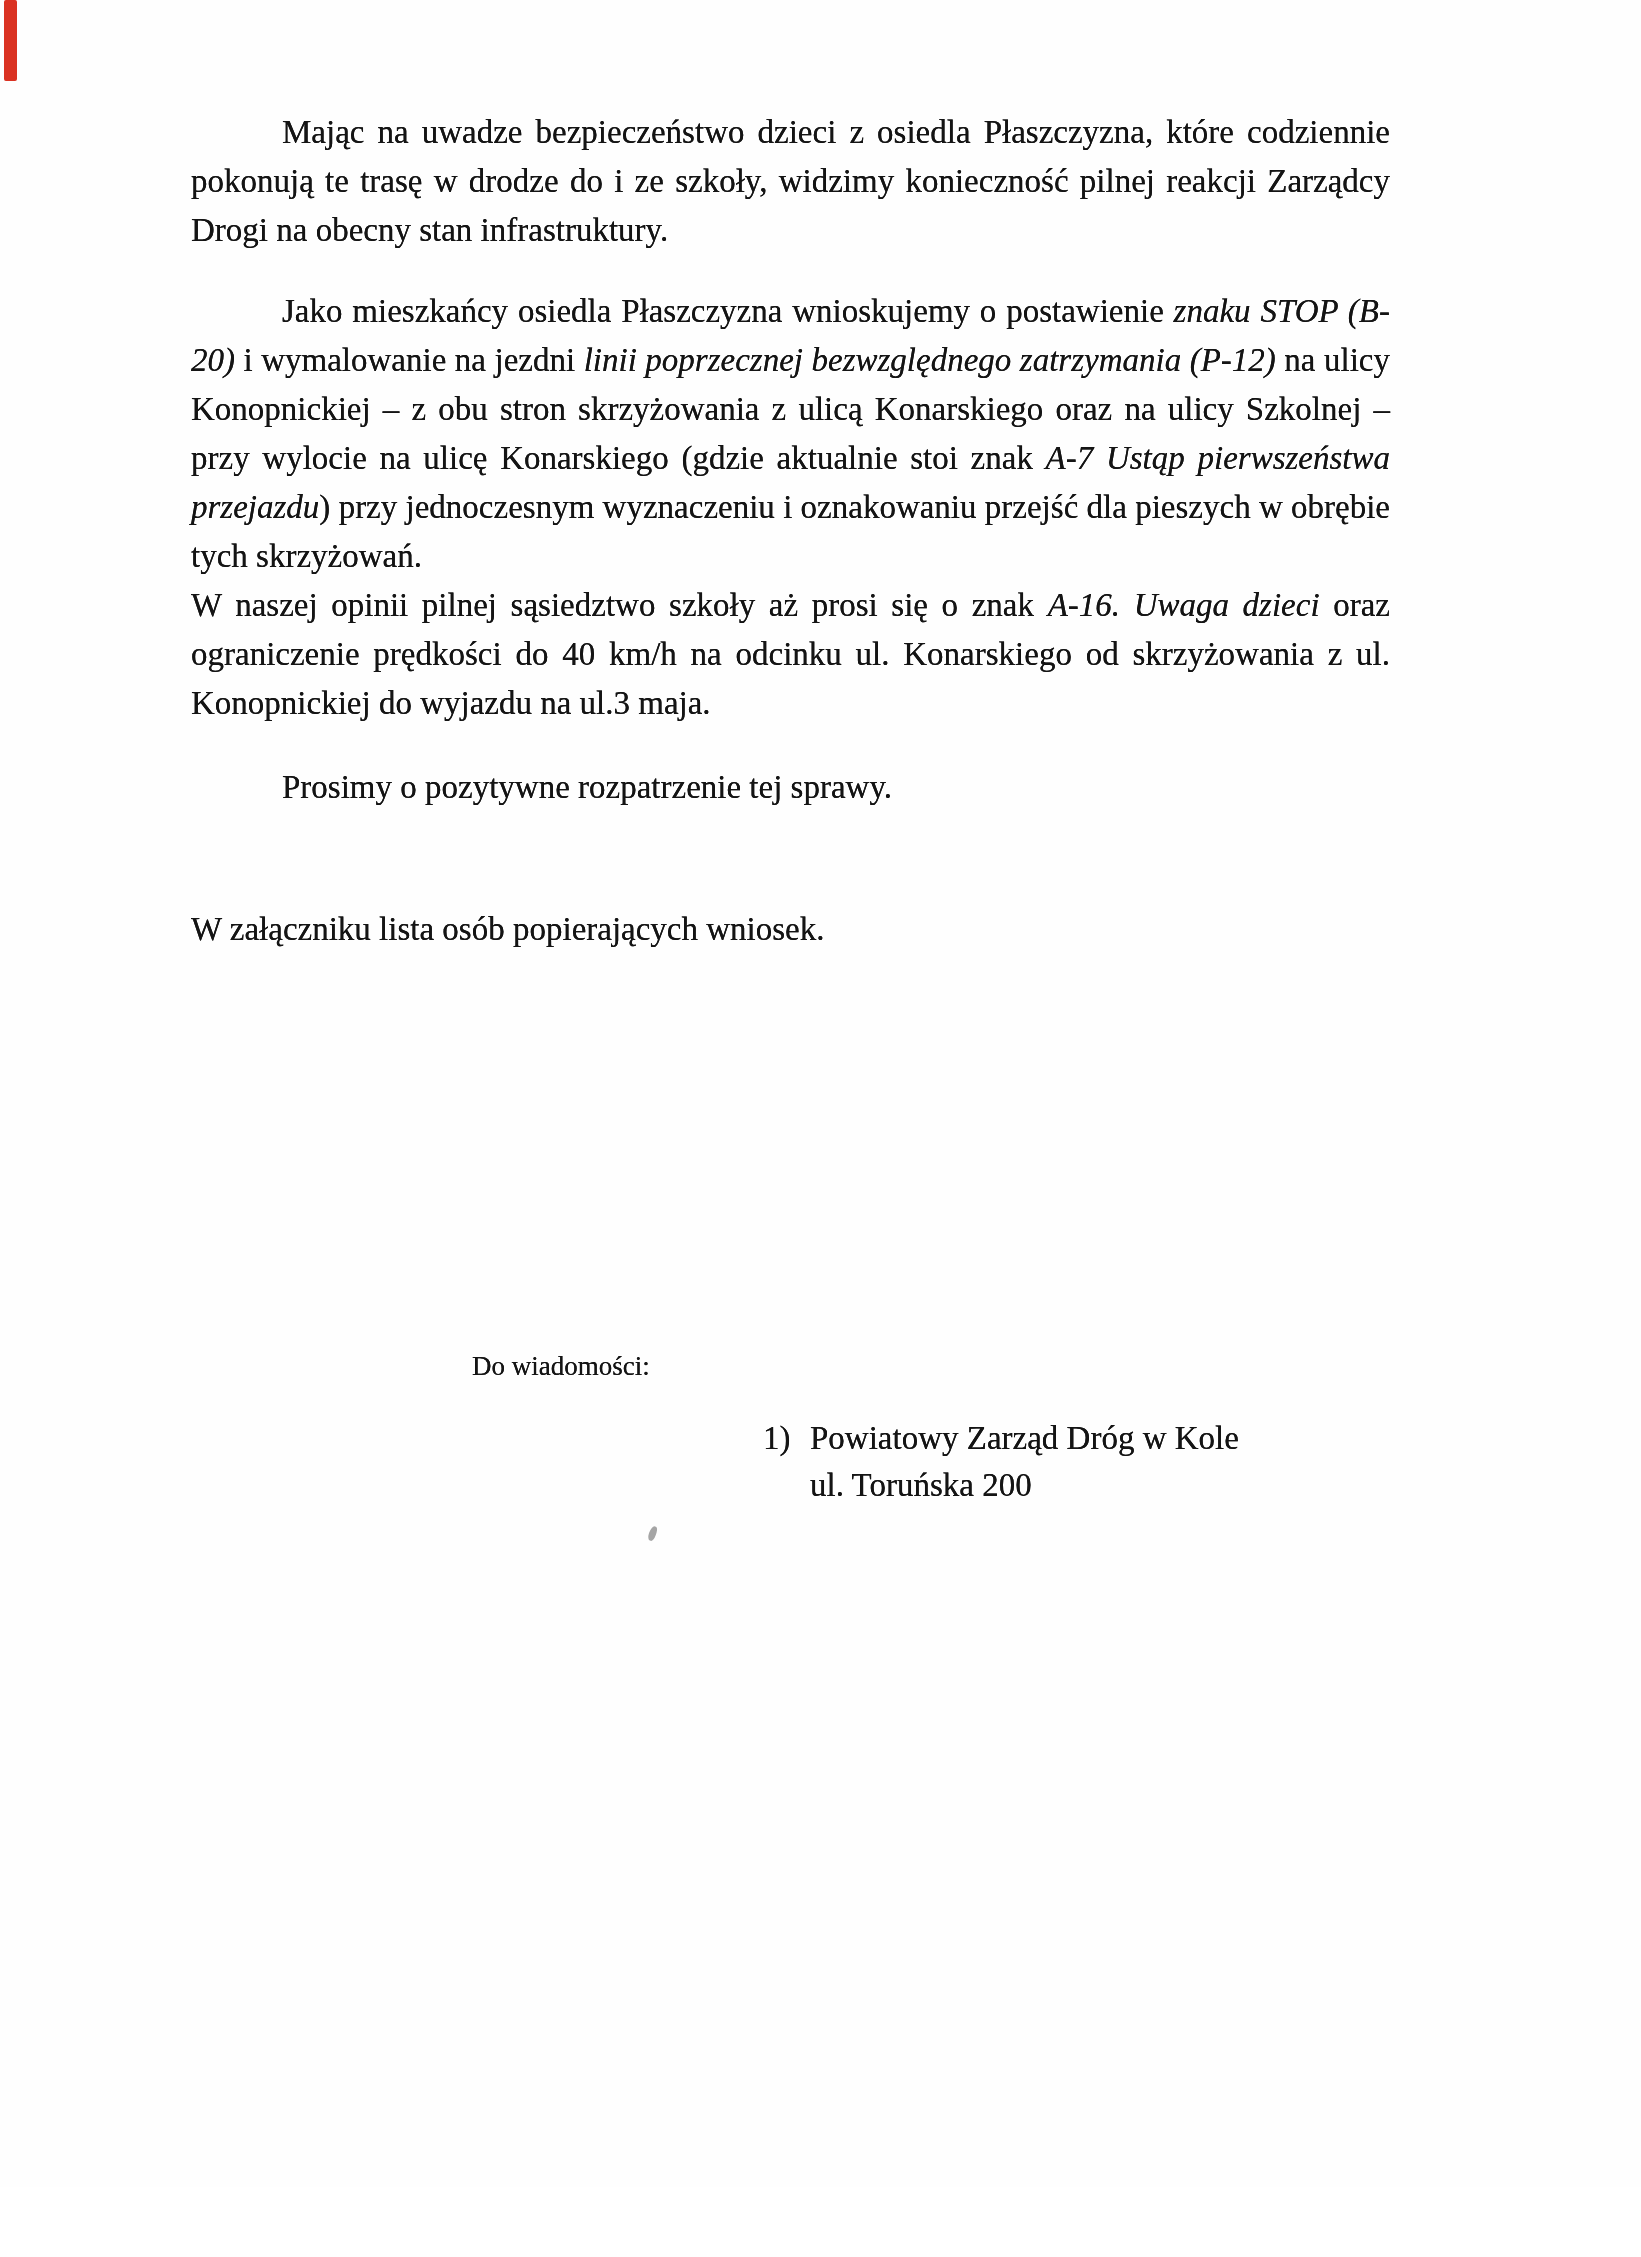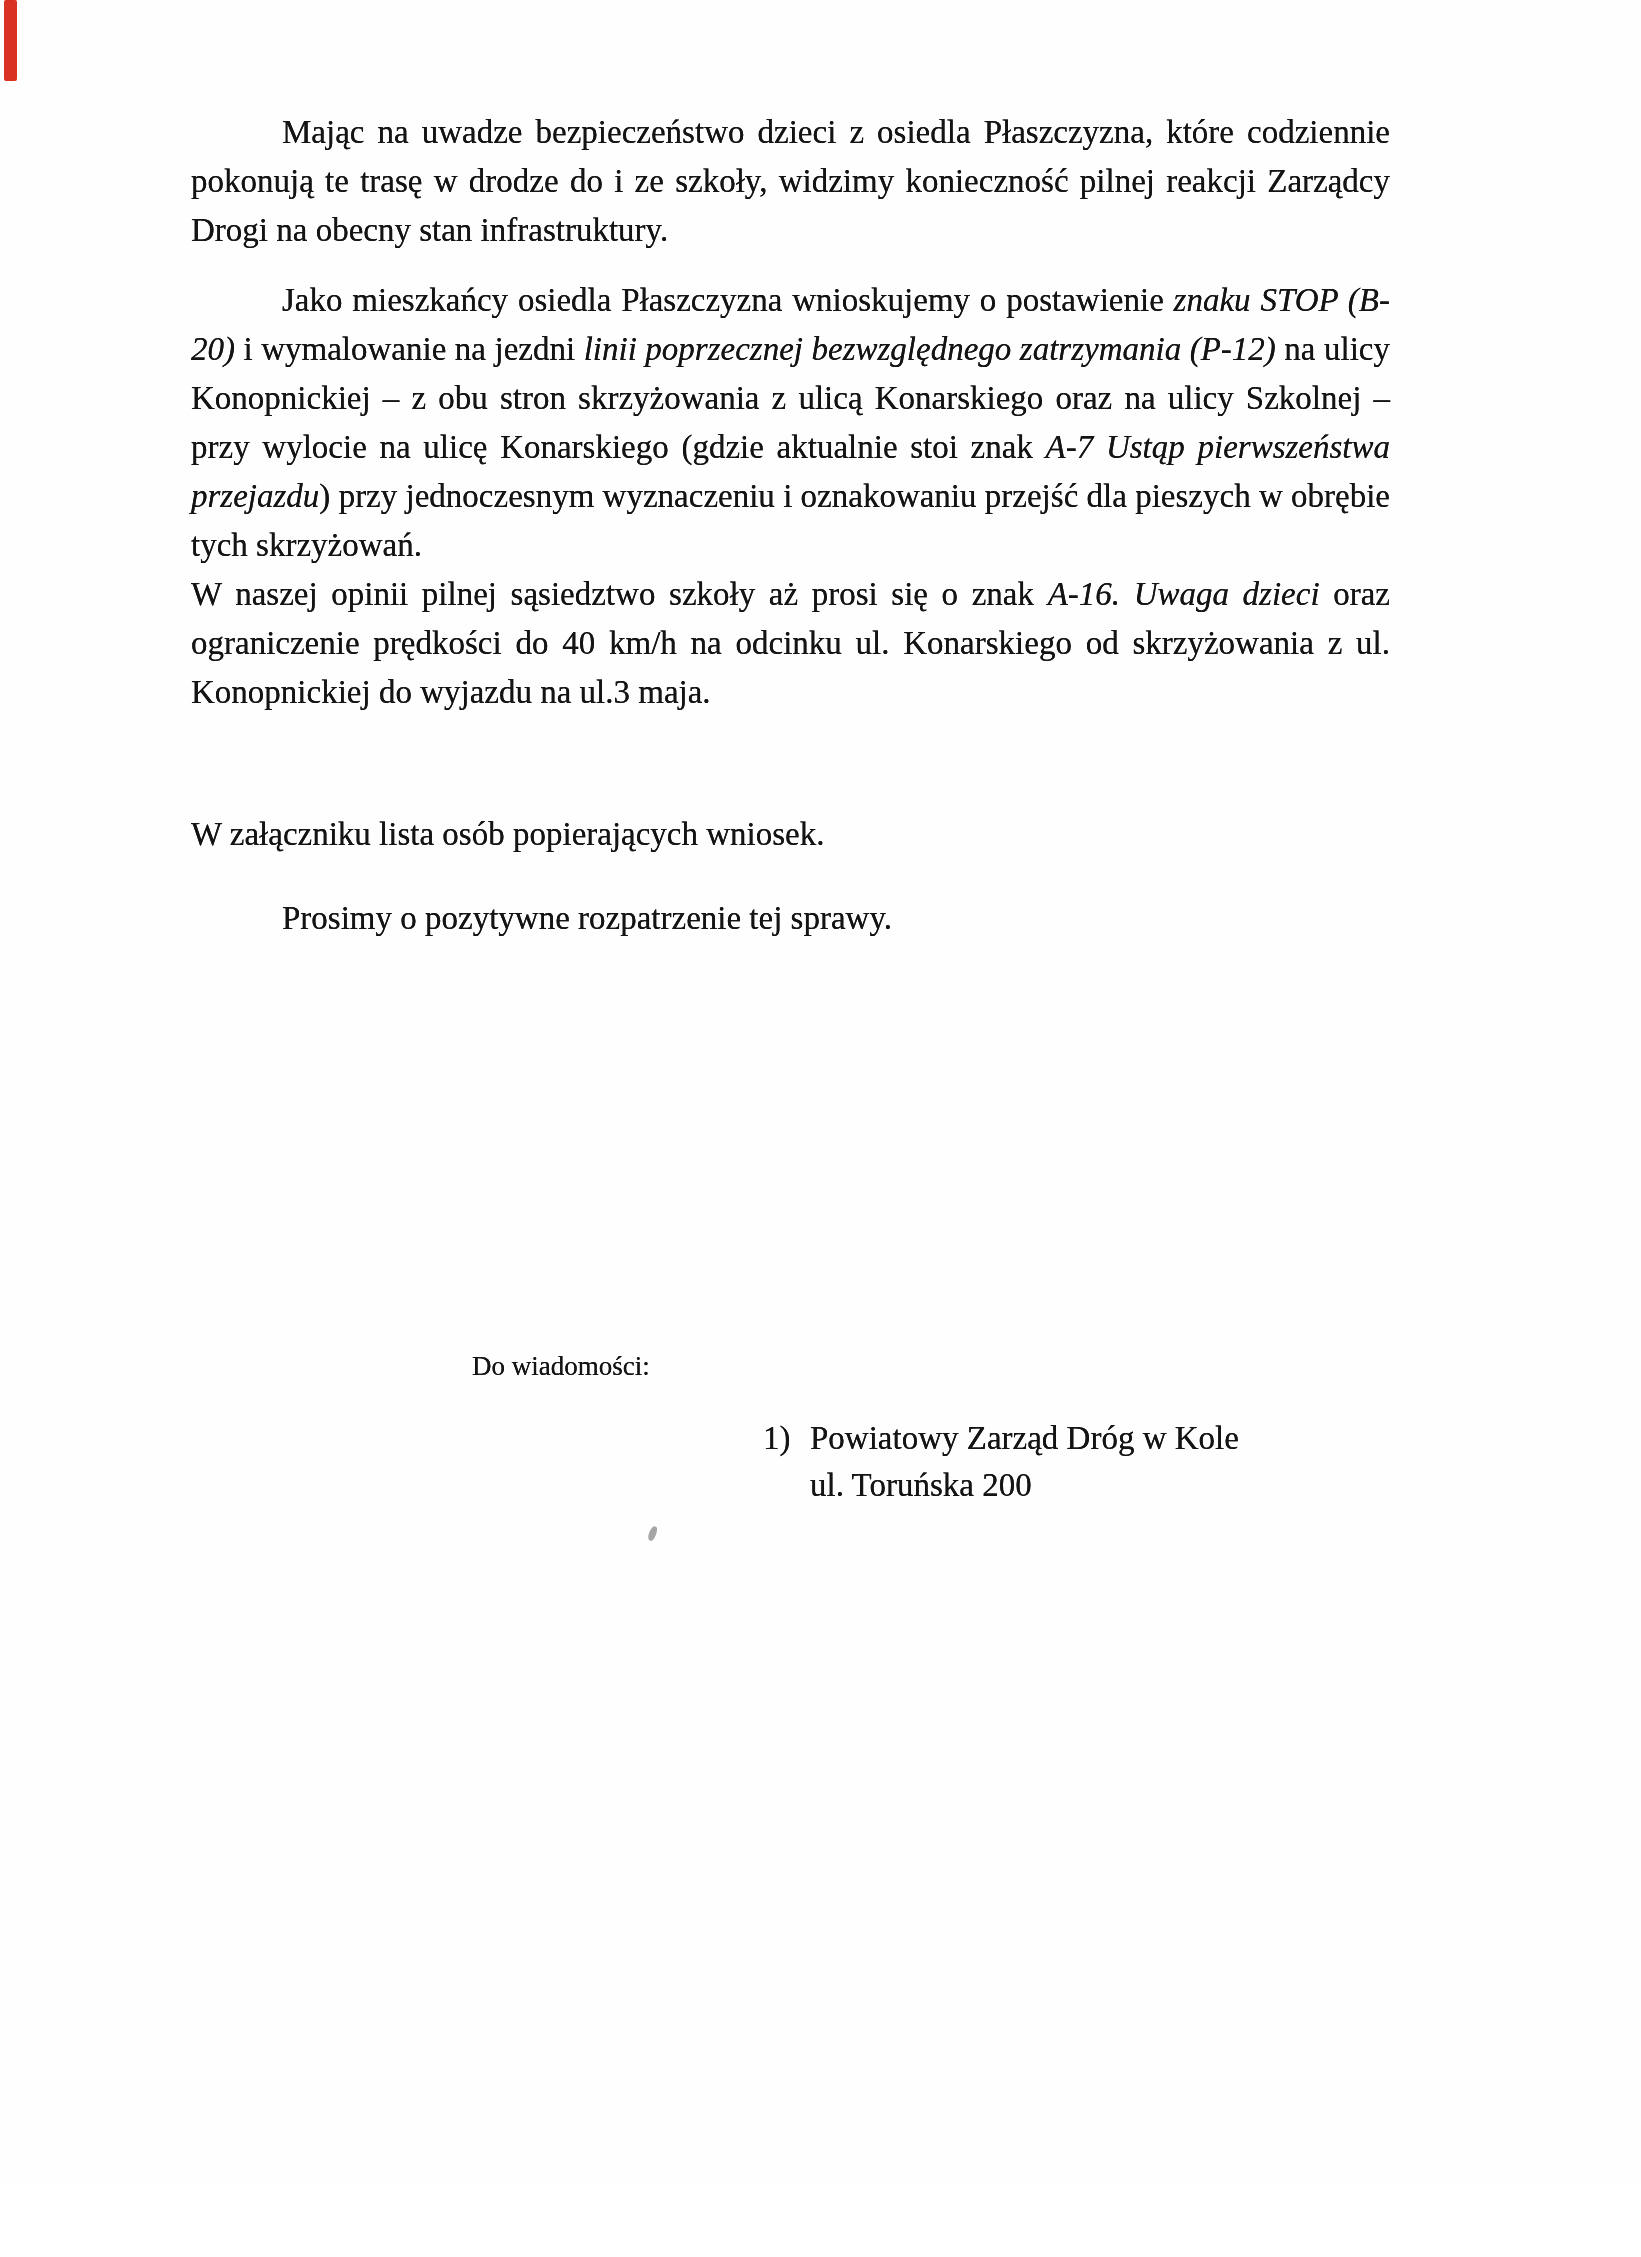--- a/index.html
+++ b/index.html
@@ -19,21 +19,21 @@
     top: 108px;
     width: 1199px;
     font-size: 33px;
     line-height: 49px;
     text-align: justify;
     text-shadow: 0 0 0.6px currentColor; 
     hyphens: none;
   }
   .para { margin: 0; }
   .para.indent { text-indent: 91px; }
-  .para.gap-sm { margin-top: 21px; }
+  .para.gap-sm { margin-top: 32px; }
   .para.gap-md { margin-top: 35px; text-align: left; }
   .para.gap-lg { margin-top: 93px; text-align: left; }
   .run-italic { font-style: italic; }
   .cc-label {
     position: absolute;
     left: 472px;
     top: 1345px;
     font-size: 27px;
     line-height: 42px;
     text-shadow: 0 0 0.6px currentColor;
@@ -66,22 +66,22 @@
 </style>
 </head>
 <body>
 
 <div class="page">
 
   <div class="letter-body">
     <p class="para indent"><span>Mając na uwadze bezpieczeństwo dzieci z osiedla Płaszczyzna, które codziennie pokonują te trasę w drodze do i ze szkoły, widzimy konieczność pilnej reakcji Zarządcy Drogi na obecny stan infrastruktury.</span></p>
     <p class="para indent gap-sm"><span>Jako mieszkańcy osiedla Płaszczyzna wnioskujemy o postawienie </span><span class="run-italic">znaku STOP (B-20)</span><span> i wymalowanie na jezdni </span><span class="run-italic">linii poprzecznej bezwzględnego zatrzymania (P-12)</span><span> na ulicy Konopnickiej – z obu stron skrzyżowania z ulicą Konarskiego oraz na ulicy Szkolnej – przy wylocie na ulicę Konarskiego (gdzie aktualnie stoi znak </span><span class="run-italic">A-7 Ustąp pierwszeństwa przejazdu</span><span>) przy jednoczesnym wyznaczeniu i oznakowaniu przejść dla pieszych w obrębie tych skrzyżowań.</span></p>
     <p class="para"><span>W naszej opinii pilnej sąsiedztwo szkoły aż prosi się o znak </span><span class="run-italic">A-16. Uwaga dzieci</span><span> oraz ograniczenie prędkości do 40 km/h na odcinku ul. Konarskiego od skrzyżowania z ul. Konopnickiej do wyjazdu na ul.3 maja.</span></p>
+    <p class="para indent gap-md"><span>Prosimy o pozytywne rozpatrzenie tej sprawy.</span></p>
     <p class="para gap-lg"><span>W załączniku lista osób popierających wniosek.</span></p>
-    <p class="para indent gap-md"><span>Prosimy o pozytywne rozpatrzenie tej sprawy.</span></p>
   </div>
 
   <div class="cc-label">Do wiadomości:</div>
 
   <div class="cc-item">
     <span class="cc-num">1)</span>
     <div class="cc-lines">
       <div>Powiatowy Zarząd Dróg w Kole</div>
       <div>ul. Toruńska 200</div>
     </div>

